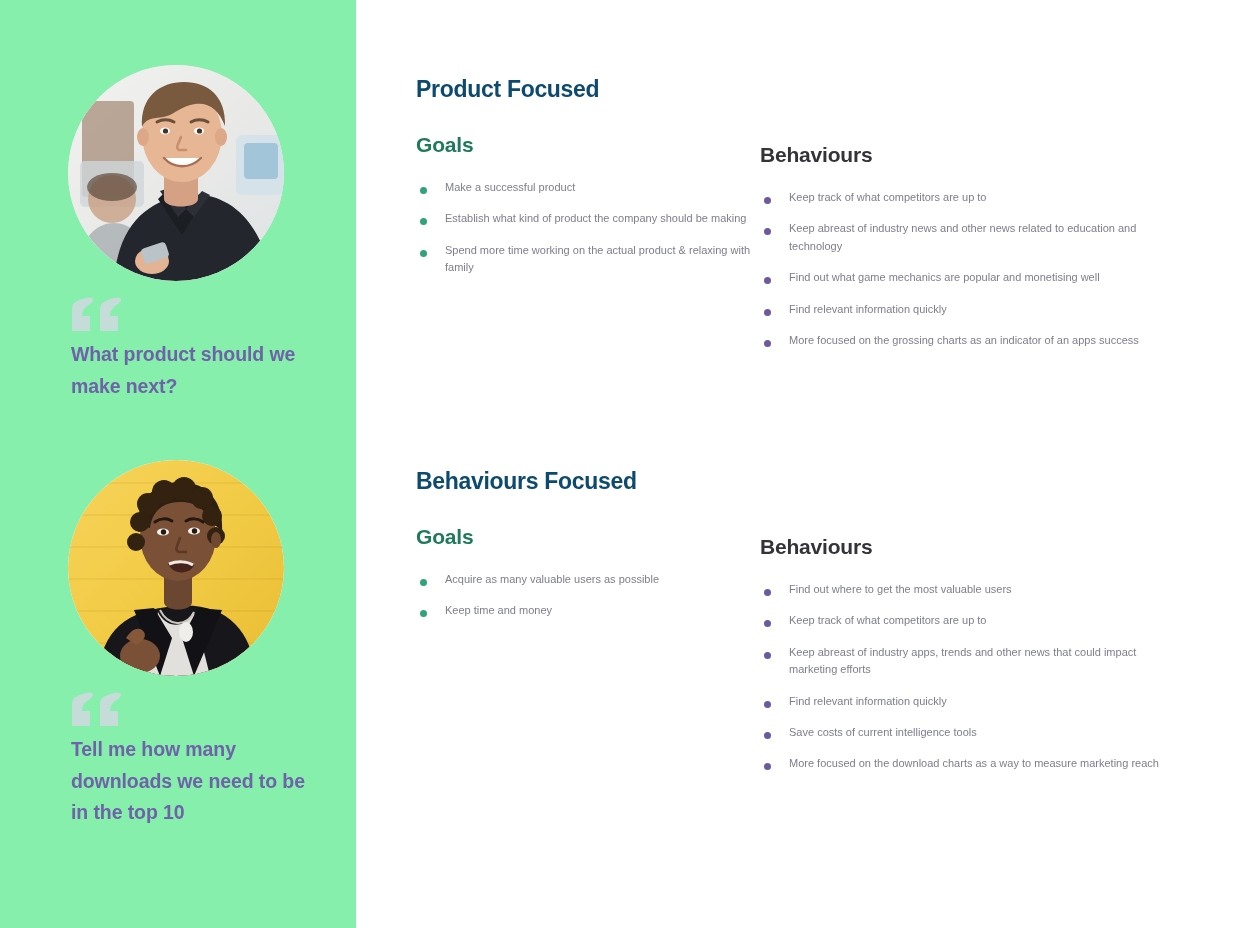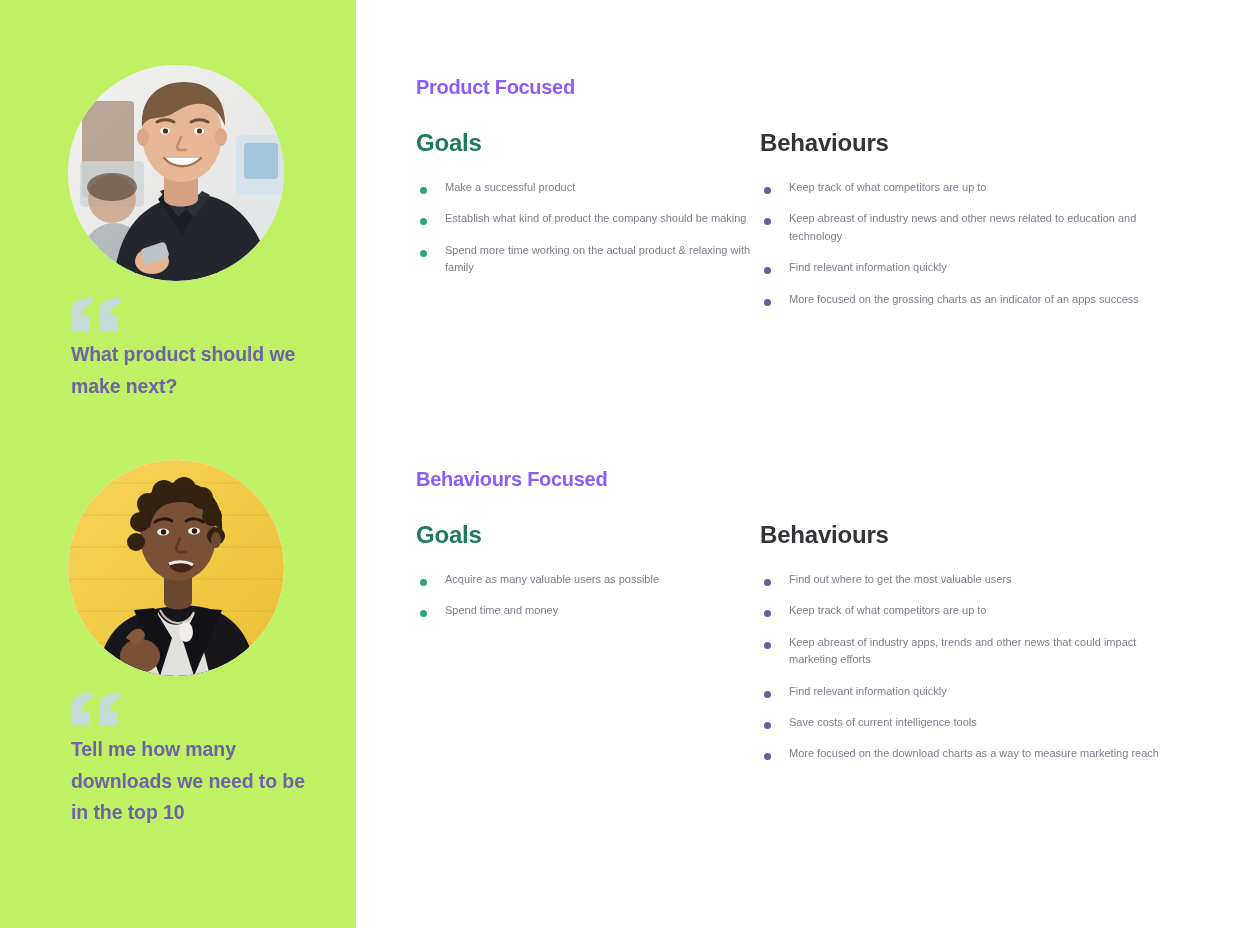--- a/index.html
+++ b/index.html
@@ -15,21 +15,21 @@
     font-family: "Liberation Sans", sans-serif;
     background: #ffffff;
     display: flex;
   }
 
   
   .sidebar {
     width: 356px;
     min-width: 356px;
     height: 928px;
-    background: #bef264;
+    background: #86efac;
     position: relative;
   }
 
   .persona-block {
     position: absolute;
     left: 0;
     width: 356px;
   }
 
   .persona-block.first  { top: 65px; }
@@ -77,36 +77,36 @@
   .section {
     position: absolute;
     left: 60px;
     right: 0;
   }
 
   .section.product   { top: 76px; }
   .section.marketing { top: 468px; }
 
   .section-title {
-    font-size: 20px;
+    font-size: 23px;
     font-weight: bold;
-    color: #8b5cf6;
+    color: #0c4a6e;
     letter-spacing: -0.3px;
     margin-bottom: 30px;
   }
 
   .columns {
     display: flex;
   }
 
   .col-goals     { width: 344px; }
-  .col-behaviours{ width: 420px; }
+  .col-behaviours{ width: 420px; margin-top: 10px; }
 
   .col-heading {
-    font-size: 24px;
+    font-size: 21px;
     font-weight: bold;
     margin-bottom: 22px;
     letter-spacing: -0.2px;
   }
 
   .col-goals .col-heading      { color: #1f7a5a; }
   .col-behaviours .col-heading { color: #333338; }
 
   ul.bullets {
     list-style: none;
@@ -298,35 +298,36 @@
           <li>Make a successful product</li>
           <li>Establish what kind of product the company should be making</li>
           <li>Spend more time working on the actual product &amp; relaxing with family</li>
         </ul>
       </div>
       <div class="col-behaviours">
         <h2 class="col-heading">Behaviours</h2>
         <ul class="bullets">
           <li>Keep track of what competitors are up to</li>
           <li>Keep abreast of industry news and other news related to education and technology</li>
+          <li>Find out what game mechanics are popular and monetising well</li>
           <li>Find relevant information quickly</li>
           <li>More focused on the grossing charts as an indicator of an apps success</li>
         </ul>
       </div>
     </div>
   </section>
 
   <section class="section marketing">
     <h1 class="section-title">Behaviours Focused</h1>
     <div class="columns">
       <div class="col-goals">
         <h2 class="col-heading">Goals</h2>
         <ul class="bullets">
           <li>Acquire as many valuable users as possible</li>
-          <li>Spend time and money</li>
+          <li>Keep time and money</li>
         </ul>
       </div>
       <div class="col-behaviours">
         <h2 class="col-heading">Behaviours</h2>
         <ul class="bullets">
           <li>Find out where to get the most valuable users</li>
           <li>Keep track of what competitors are up to</li>
           <li>Keep abreast of industry apps, trends and other news that could impact marketing efforts</li>
           <li>Find relevant information quickly</li>
           <li>Save costs of current intelligence tools</li>

